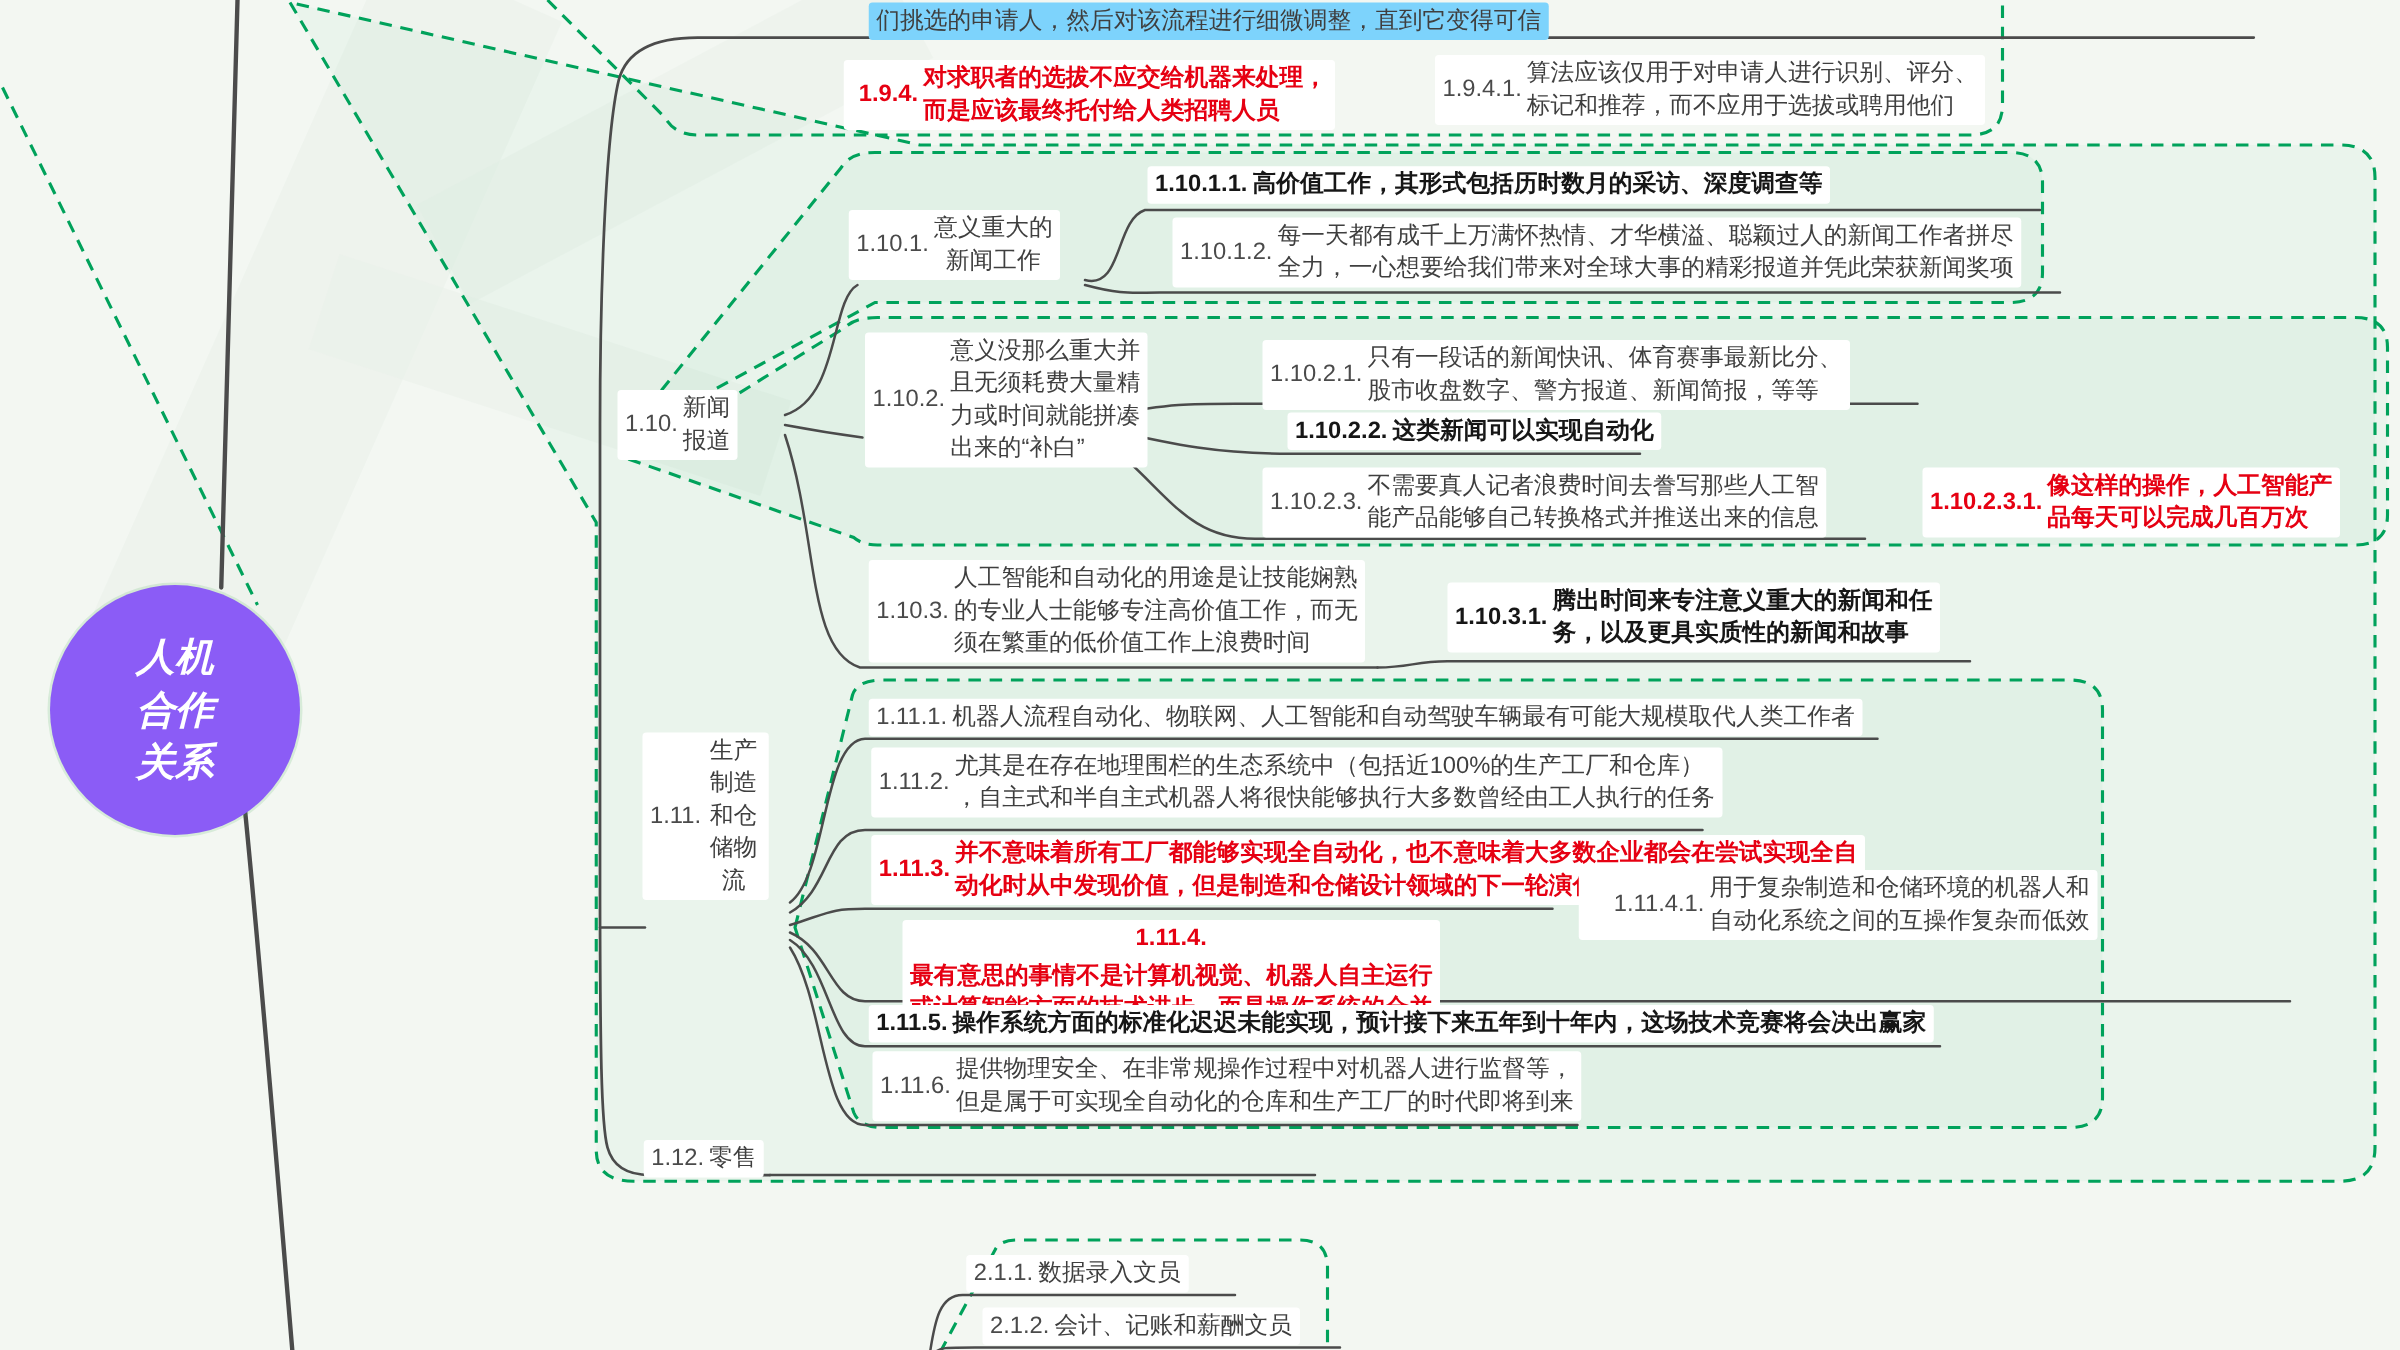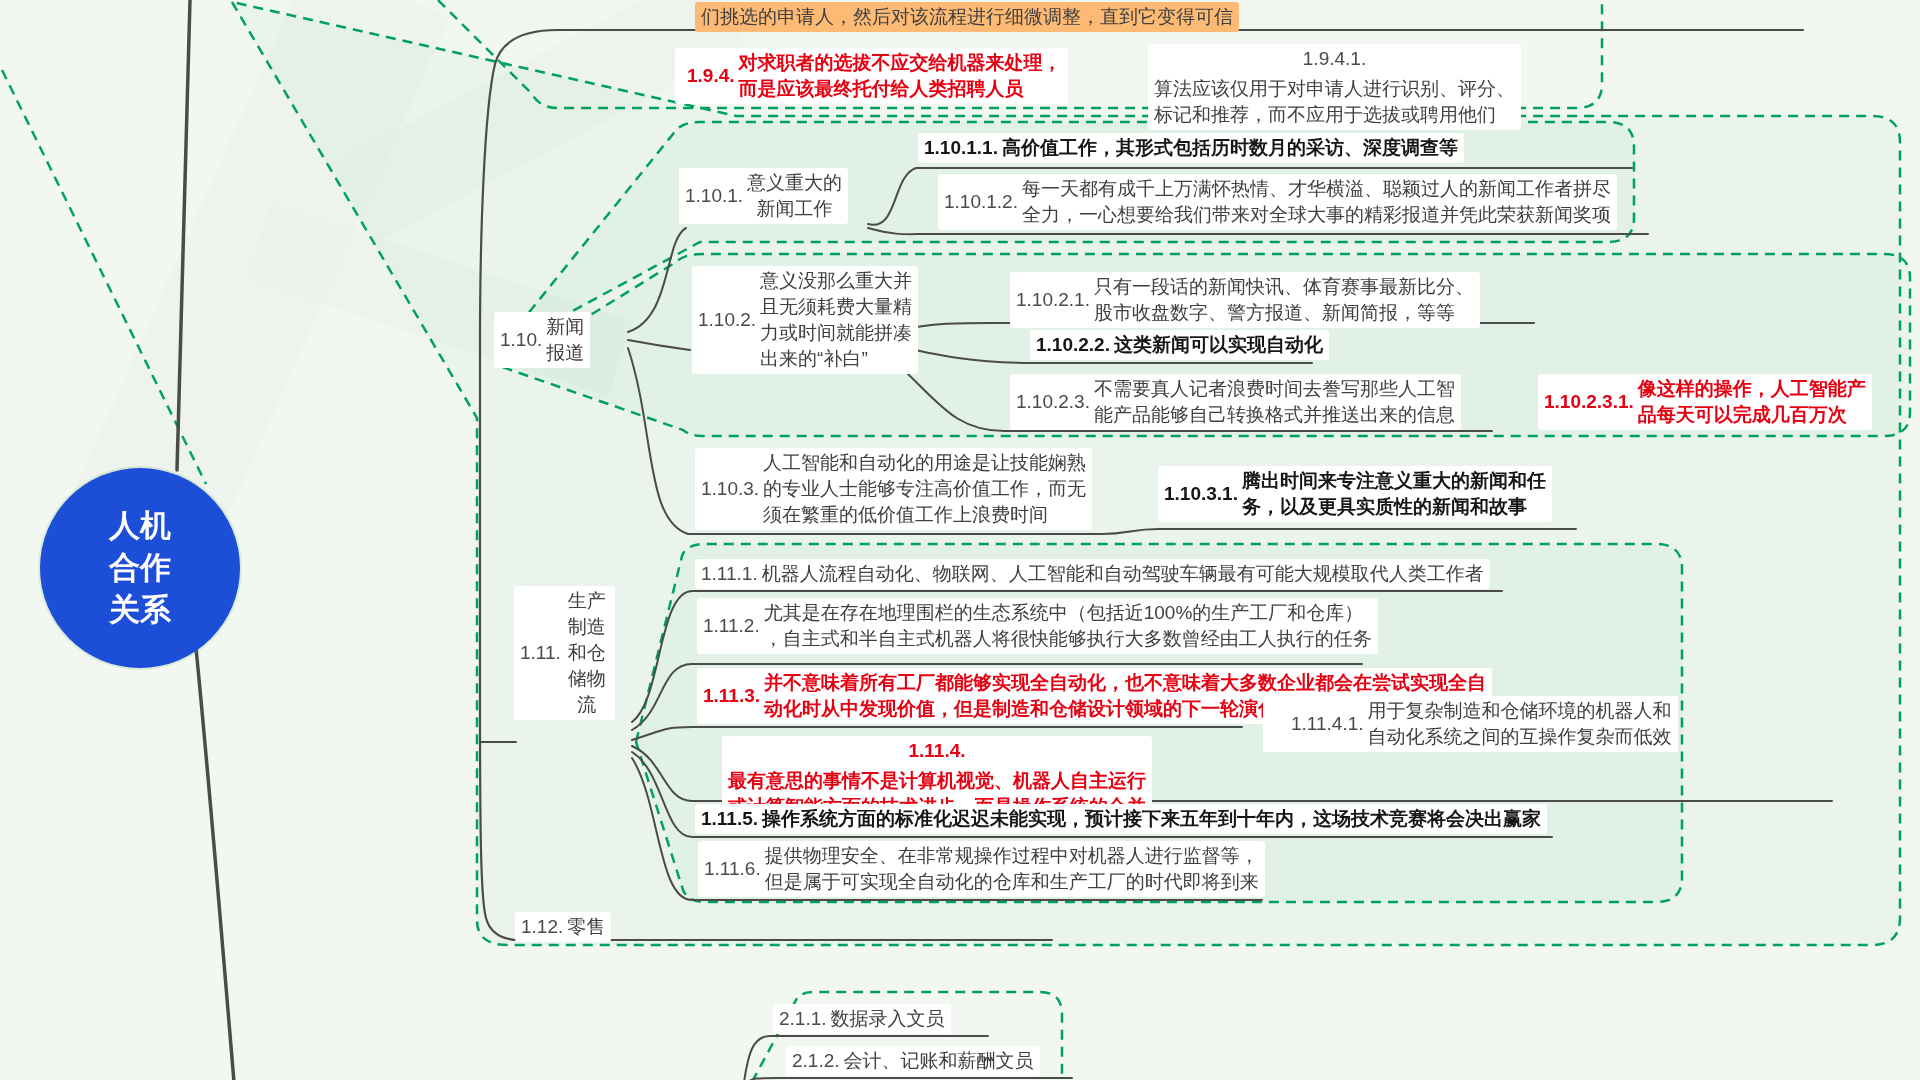--- a/index.html
+++ b/index.html
@@ -14,26 +14,26 @@
     position:absolute;display:flex;align-items:center;gap:4px;
     background:#ffffff;padding:2px 6px;border-radius:3px;
     font-size:19px;line-height:26px;color:#3f3f3f;white-space:pre-line;
   }
   .node .num{color:#4a4a4a;flex:none;}
   .node.bold{font-weight:700;color:#161616;}
   .node.bold .num{color:#161616;}
   .node.red{font-weight:700;color:#e60012;}
   .node.red .num{color:#e60012;}
   .node.center .txt{text-align:center;}
-  .node.plain{background:#fdba74;}
+  .node.plain{background:#7dd3fc;}
   .root-circle{
     position:absolute;left:40px;top:468px;width:200px;height:200px;border-radius:50%;
-    background:#1d4ed8;display:flex;align-items:center;justify-content:center;
+    background:#8b5cf6;display:flex;align-items:center;justify-content:center;
     color:#fff;font-size:31px;font-weight:700;line-height:42px;text-align:center;
-    white-space:pre-line;box-shadow:0 0 0 2px rgba(58,168,77,.15);
+    white-space:pre-line;box-shadow:0 0 0 2px rgba(58,168,77,.15);font-style:italic;
   }
   .narrow{width:44px;word-break:break-all;text-align:center;}
 </style>
 </head>
 <body>
 
 <div class="canvas">
 
   <div class="wm" style="left:180px;top:-40px;width:150px;height:620px;transform:rotate(24deg);"></div>
   <div class="wm" style="left:330px;top:60px;width:420px;height:90px;transform:rotate(-28deg);"></div>
@@ -97,21 +97,21 @@
   <div class="node plain" style="left:695px;top:2px;">
     <span class="txt">们挑选的申请人，然后对该流程进行细微调整，直到它变得可信</span>
   </div>
 
   <div class="node red" style="left:675px;top:48px;padding-left:12px;">
     <span class="num">1.9.4.</span>
     <span class="txt">对求职者的选拔不应交给机器来处理，
 而是应该最终托付给人类招聘人员</span>
   </div>
 
-  <div class="node" style="left:1148px;top:44px;flex-direction:column;">
+  <div class="node" style="left:1148px;top:44px;">
     <span class="num">1.9.4.1.</span>
     <span class="txt">算法应该仅用于对申请人进行识别、评分、
 标记和推荐，而不应用于选拔或聘用他们</span>
   </div>
 
   <div class="node center" style="left:494px;top:312px;">
     <span class="num">1.10.</span>
     <span class="txt">新闻
 报道</span>
   </div>

